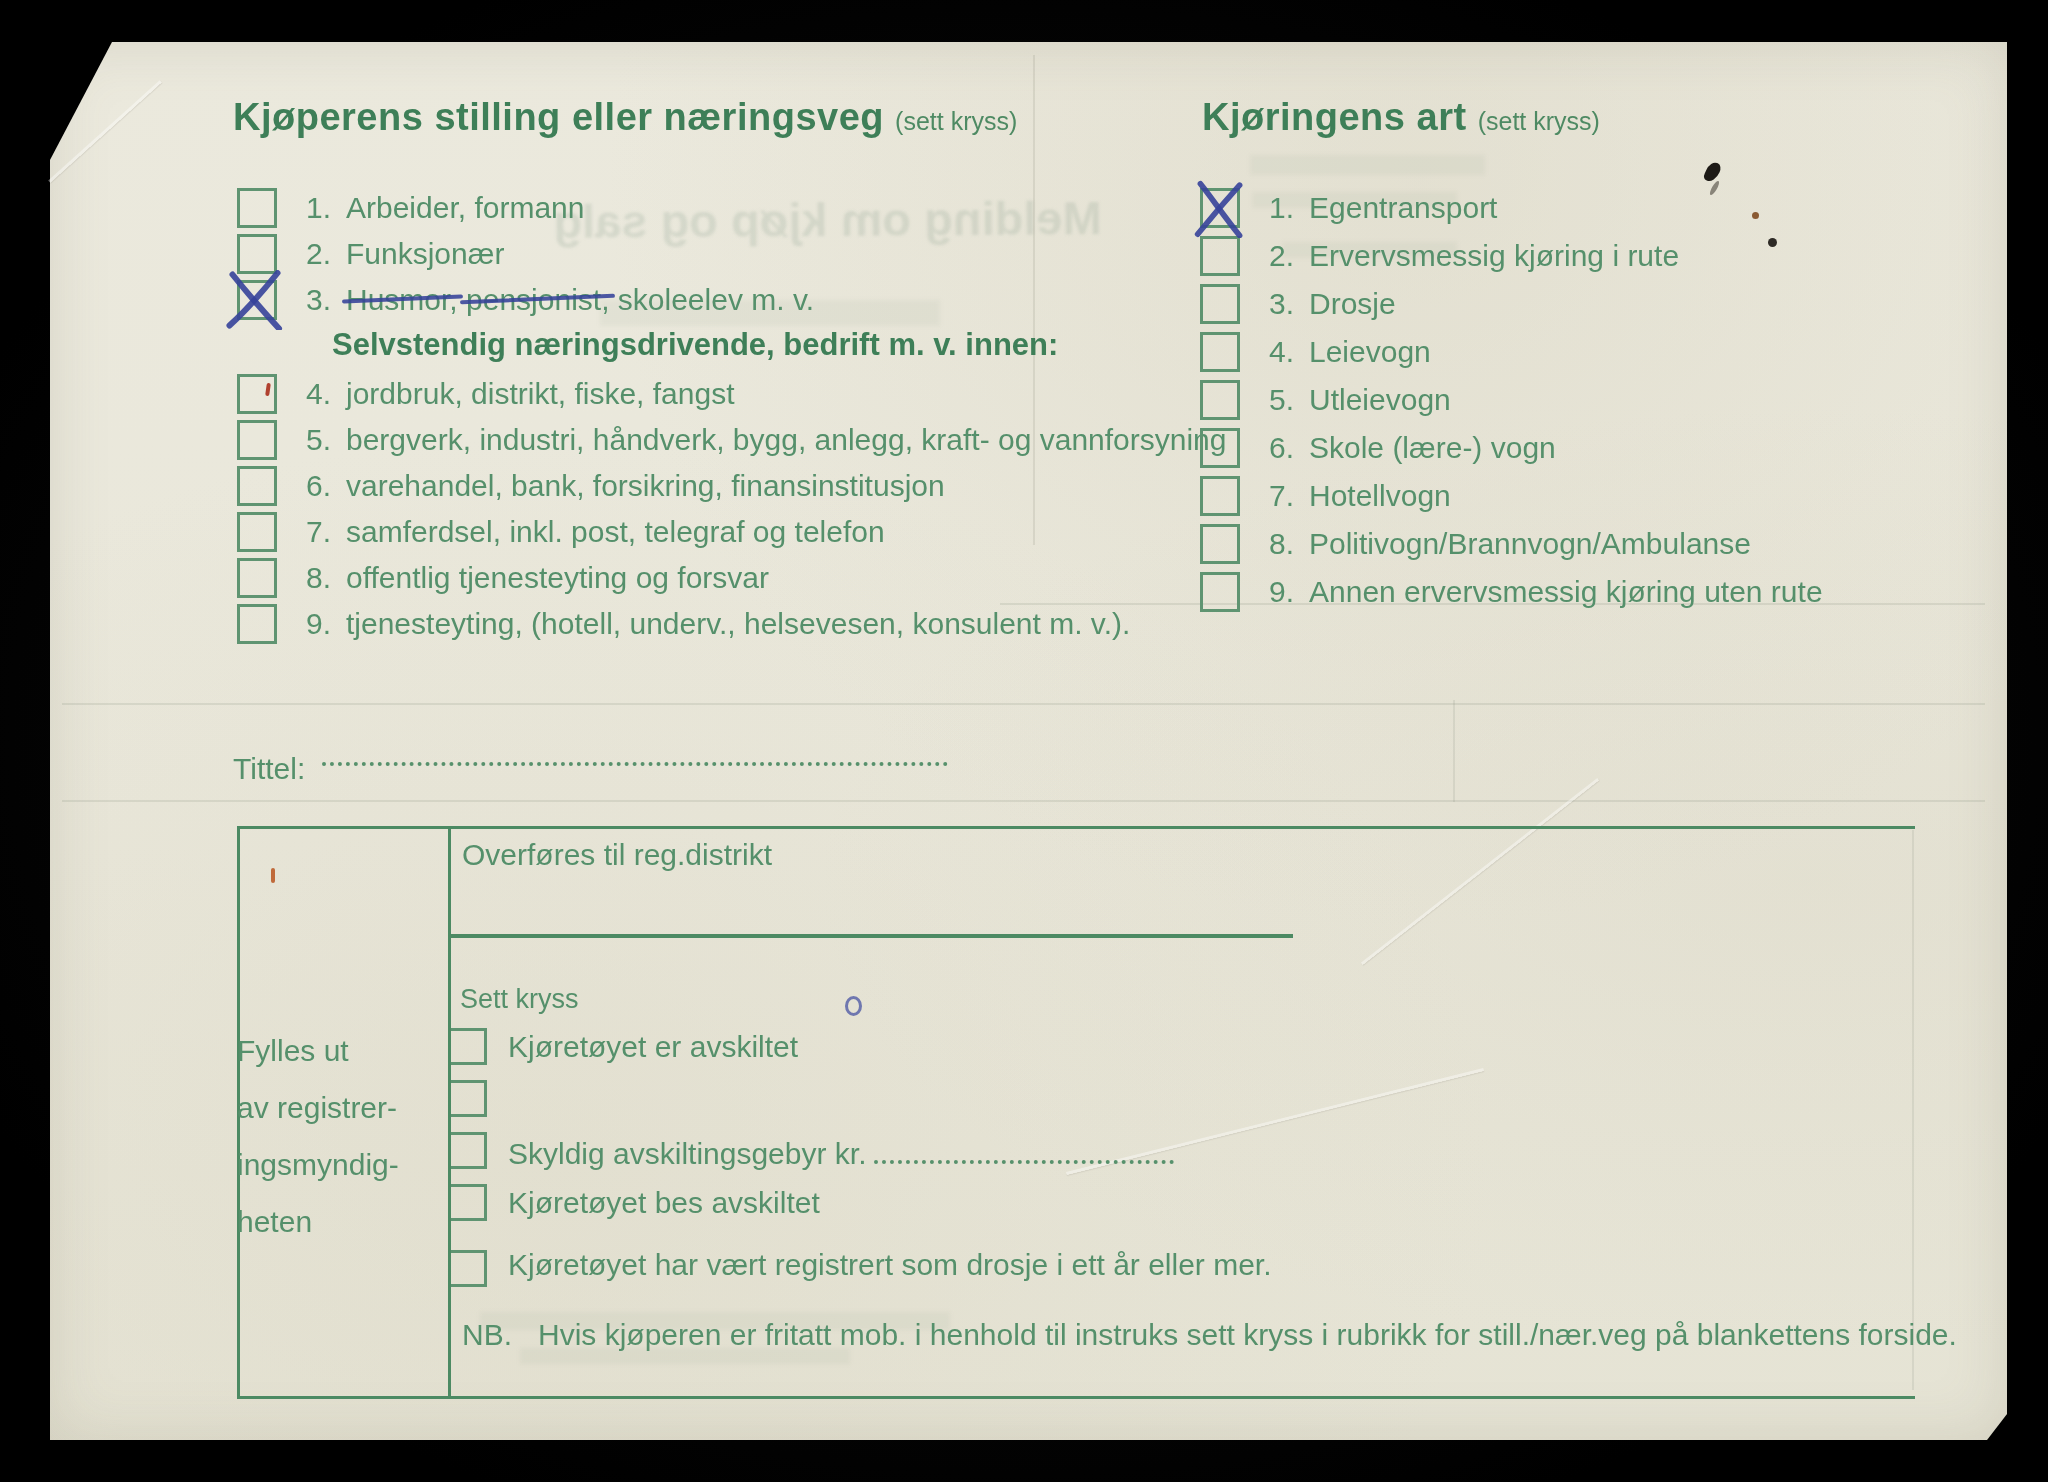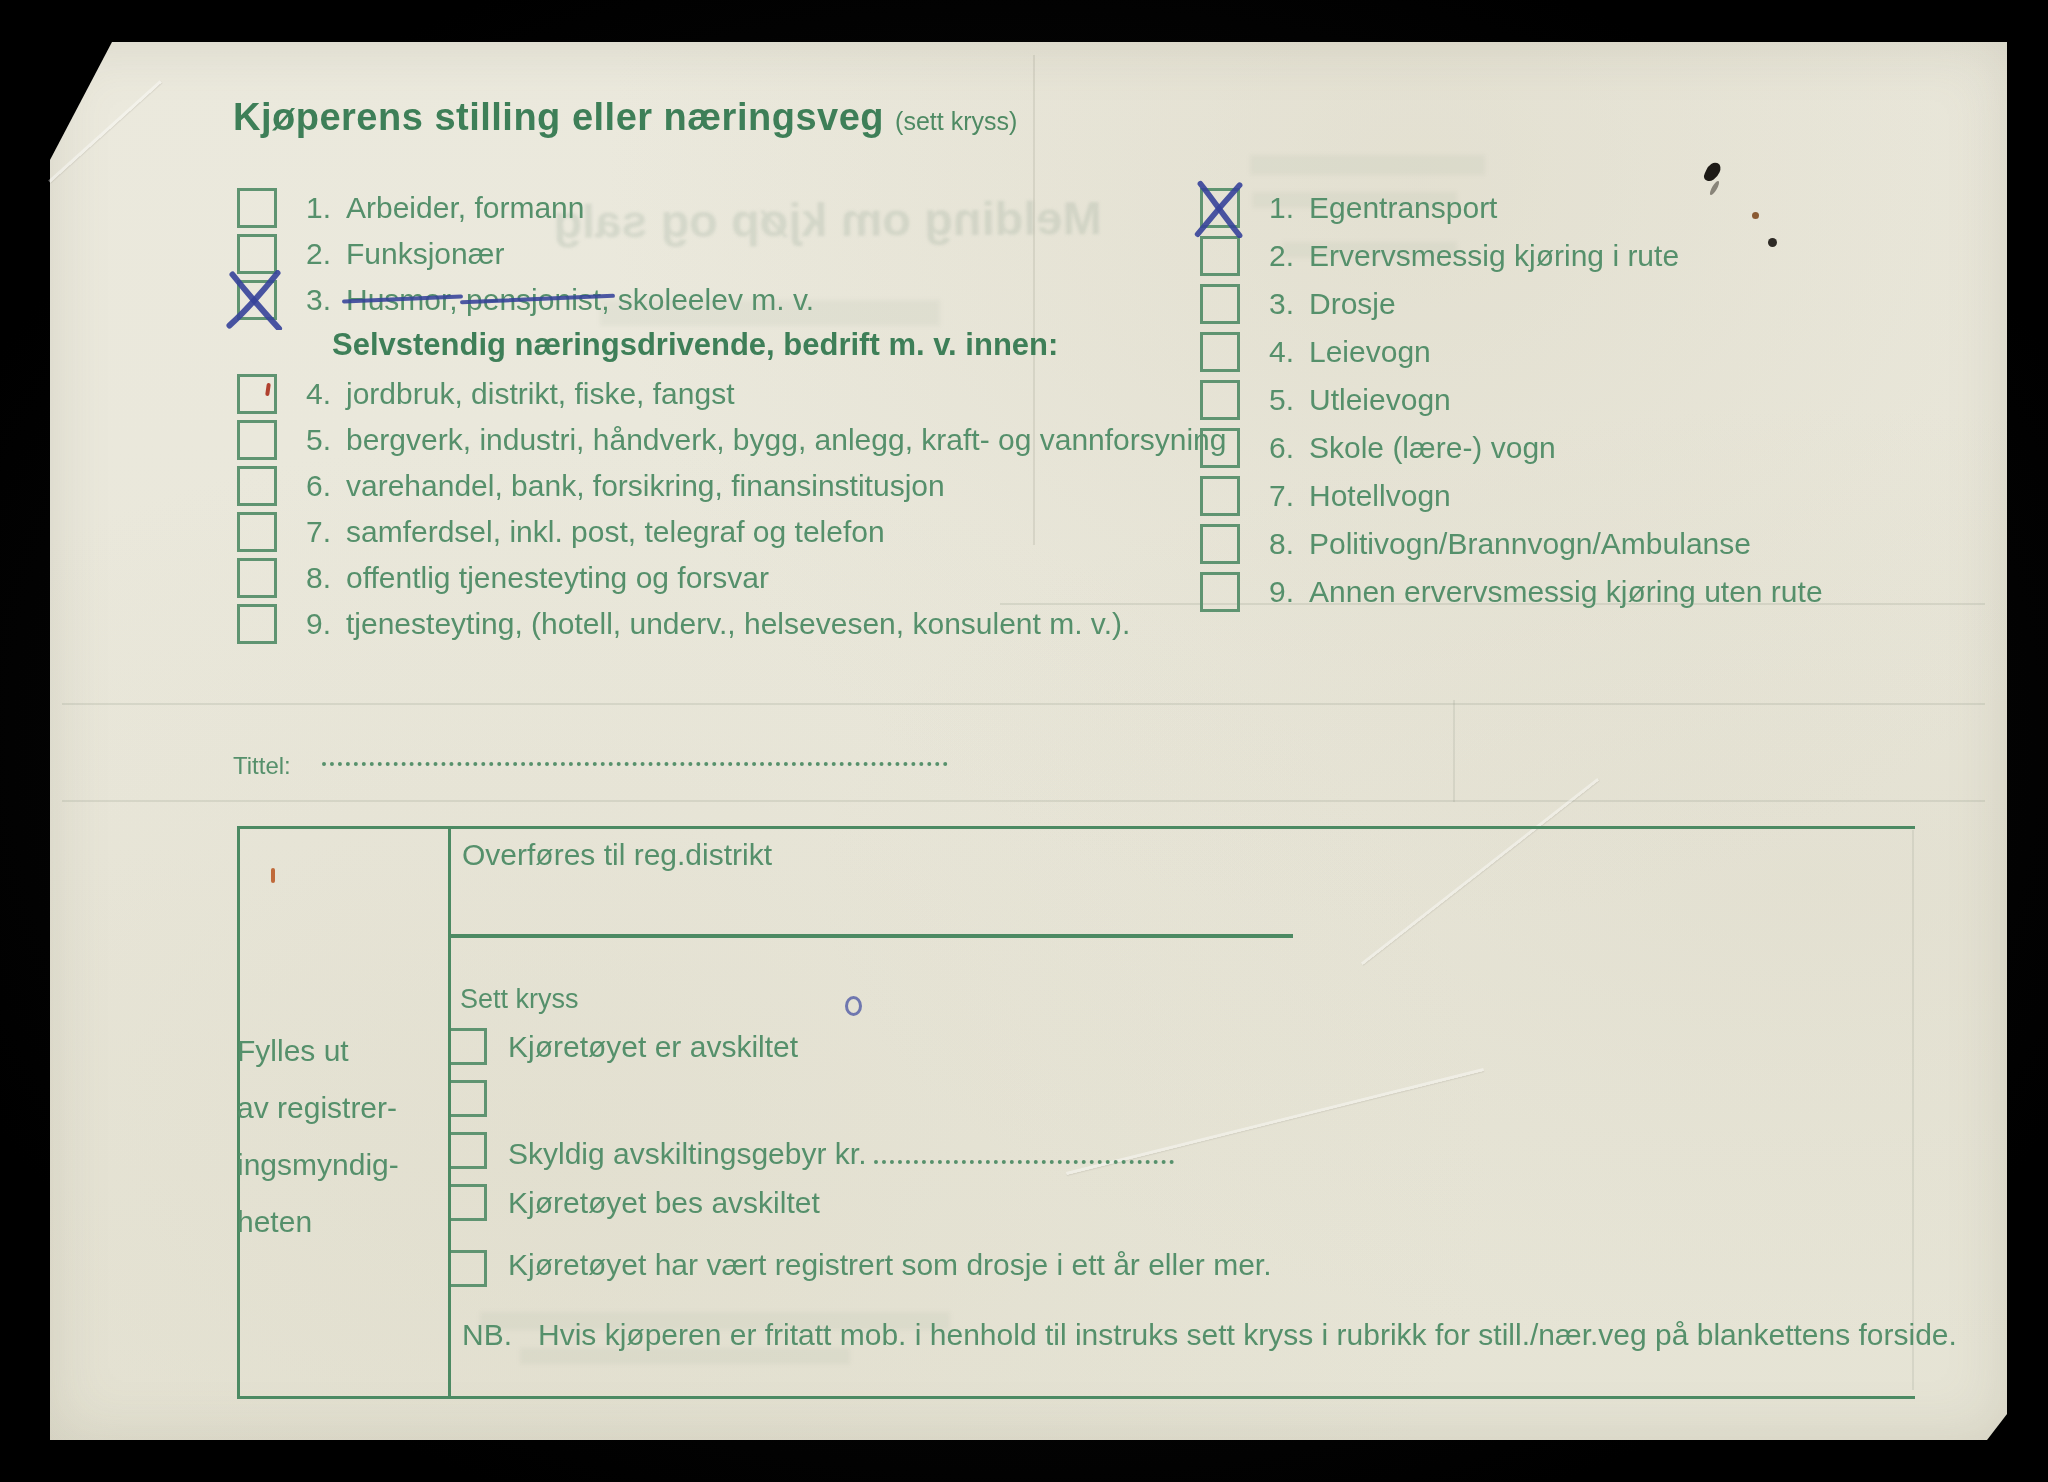--- a/index.html
+++ b/index.html
@@ -21,21 +21,21 @@
   .col-title{position:absolute;font-size:38px;font-weight:700;color:#3e7f58;letter-spacing:.5px;white-space:nowrap;}
   .col-title .hint{font-size:25px;font-weight:400;color:#4e8a63;letter-spacing:0;}
   .subheader{position:absolute;font-size:31px;font-weight:700;color:#3e7f58;white-space:nowrap;}
   
   .pen-strike{position:relative;}
   .pen-strike::after{content:"";position:absolute;left:-4%;right:-4%;top:42%;height:4px;
     background:#36429a;border-radius:3px;transform:rotate(-2.4deg);opacity:.88;}
   .xmark{position:absolute;pointer-events:none;}
   .pen-ring{position:absolute;width:11px;height:14px;border:3px solid #4753a3;border-radius:50%;opacity:.75;}
   
-  .tittel-label{position:absolute;font-size:24px;color:#55906b;}
+  .tittel-label{position:absolute;font-size:30px;color:#55906b;}
   .dotline{border-bottom:4px dotted #57916c;}
   .tittel-line{position:absolute;height:4px;}
   
   .admin-box{position:absolute;left:237px;top:826px;width:1675px;height:567px;
     border:3px solid #4c8a63;border-right:0;}
   .vdivider{position:absolute;left:448px;top:826px;width:3px;height:570px;background:#4c8a63;}
   .side-label{position:absolute;left:237px;top:1022px;width:212px;text-align:left;
     font-size:30px;line-height:57px;color:#55906b;}
   .transfer-label{position:absolute;left:462px;top:838px;font-size:30px;color:#55906b;}
   .hrule{position:absolute;left:451px;top:934px;width:842px;height:4px;background:#4c8a63;}
@@ -135,20 +135,24 @@
     <div class="cbx"></div>
     <span class="num">9.</span>
     <span class="lbl">tjenesteyting, (hotell, underv., helsevesen, konsulent m. v.).</span>
   </div>
 
   <svg class="xmark" style="left:224px;top:270px;" width="62" height="60" viewBox="0 0 40 40">
     <path d="M5 3 C 13 13, 23 25, 36 39" stroke="#36429a" stroke-width="4" fill="none" stroke-linecap="round" opacity=".9"></path>
     <path d="M35 2 C 27 12, 13 28, 3 37" stroke="#36429a" stroke-width="4" fill="none" stroke-linecap="round" opacity=".9"></path>
   </svg>
 
+  <div class="col-title" style="left:1202px;top:96px;">
+    <span>Kjøringens art</span>
+    <span class="hint">(sett kryss)</span>
+  </div>
 
   <div class="row" style="left:1200px;top:188px;">
     <div class="cbx"></div>
     <span class="num">1.</span>
     <span class="lbl">Egentransport</span>
   </div>
   <div class="row" style="left:1200px;top:236px;">
     <div class="cbx"></div>
     <span class="num">2.</span>
     <span class="lbl">Ervervsmessig kjøring i rute</span>

